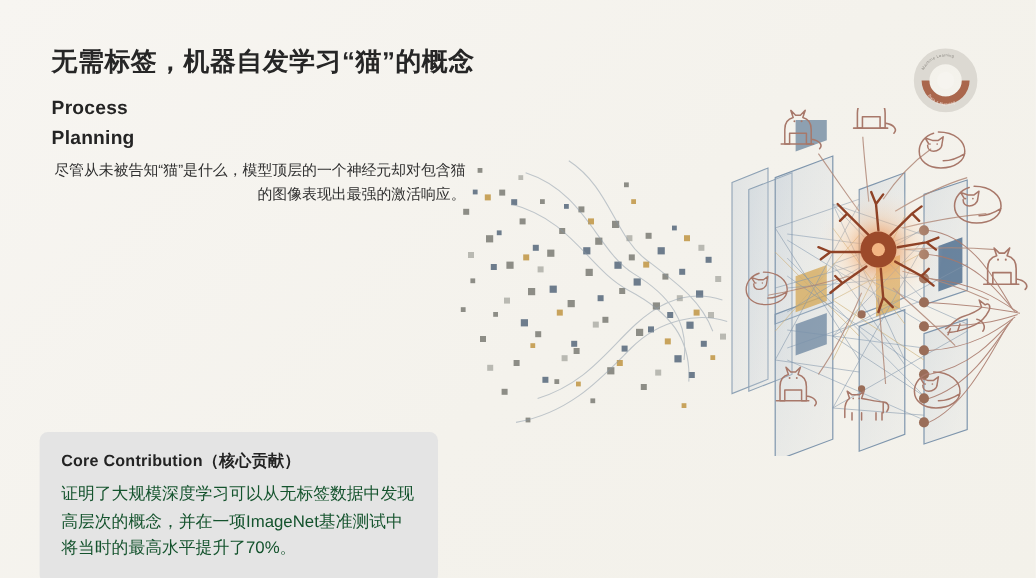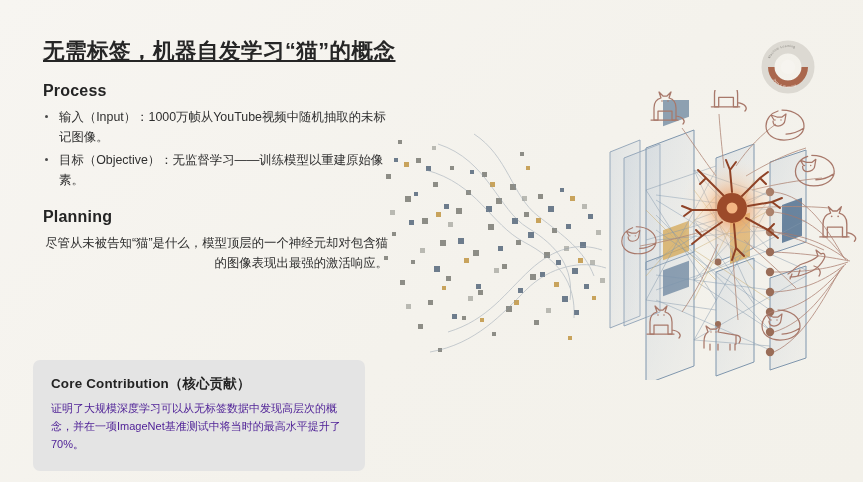--- a/index.html
+++ b/index.html
@@ -11,21 +11,21 @@
     color:#2d2d2d;
     position:relative;
   }
   .slide{position:absolute;inset:0;background:linear-gradient(135deg,#f7f5f1 0%,#f4f2ec 55%,#f3f1ea 100%);}
 
   
   .left-col{position:absolute;left:43px;top:38px;width:345px;}
 
   .title{
     font-size:21.5px;font-weight:700;letter-spacing:.5px;
-    color:#262626;line-height:1.3;margin:0 0 16px 0;white-space:nowrap;text-decoration:underline;
+    color:#262626;line-height:1.3;margin:0 0 16px 0;white-space:nowrap;
   }
   .subtitle{
     font-size:12.6px;font-weight:400;color:#3a3a3a;
     margin:0 0 22px 0;letter-spacing:.1px;
   }
   .sec-head{
     font-size:16px;font-weight:700;color:#242424;
     margin:0 0 7px 0;letter-spacing:.2px;
   }
   .bullets{list-style:none;margin:0 0 18px 0;padding:0;}
@@ -42,21 +42,21 @@
   
   .core-card{
     position:absolute;left:33px;top:360px;width:332px;
     background:#e4e4e4;border-radius:7px;
     padding:15px 18px 18px 18px;box-sizing:border-box;
   }
   .core-title{
     font-size:13.4px;font-weight:700;color:#232323;
     margin:0 0 7px 0;letter-spacing:.2px;
   }
-  .core-body{font-size:11px;line-height:1.62;color:#4c1d95;margin:0;}
+  .core-body{font-size:14px;line-height:1.62;color:#14532d;margin:0;}
 
   
   .brand{position:absolute;right:14px;top:6px;width:136px;height:84px;}
   .brand-text{
     position:absolute;left:6px;top:6px;
     font-family:"Liberation Serif","DejaVu Serif",serif;
     font-size:25px;font-weight:700;letter-spacing:3px;color:#1e1e1e;
     z-index:3;white-space:nowrap;
   }
   .brand-ring{
@@ -71,24 +71,20 @@
 <body>
 
 <div class="slide">
 
   <div class="left-col">
 
     <h1 class="title">无需标签，机器自发学习“猫”的概念</h1>
 
 
     <h2 class="sec-head">Process</h2>
-    <ul class="bullets">
-      <li>输入（Input）：1000万帧从YouTube视频中随机抽取的未标记图像。</li>
-      <li>目标（Objective）：无监督学习——训练模型以重建原始像素。</li>
-    </ul>
 
     <h2 class="sec-head">Planning</h2>
     <p class="para">尽管从未被告知“猫”是什么，模型顶层的一个神经元却对包含猫的图像表现出最强的激活响应。</p>
 
   </div>
 
   <div class="core-card">
     <div class="core-title">Core Contribution（核心贡献）</div>
     <p class="core-body">证明了大规模深度学习可以从无标签数据中发现高层次的概念，并在一项ImageNet基准测试中将当时的最高水平提升了70%。</p>
   </div>

